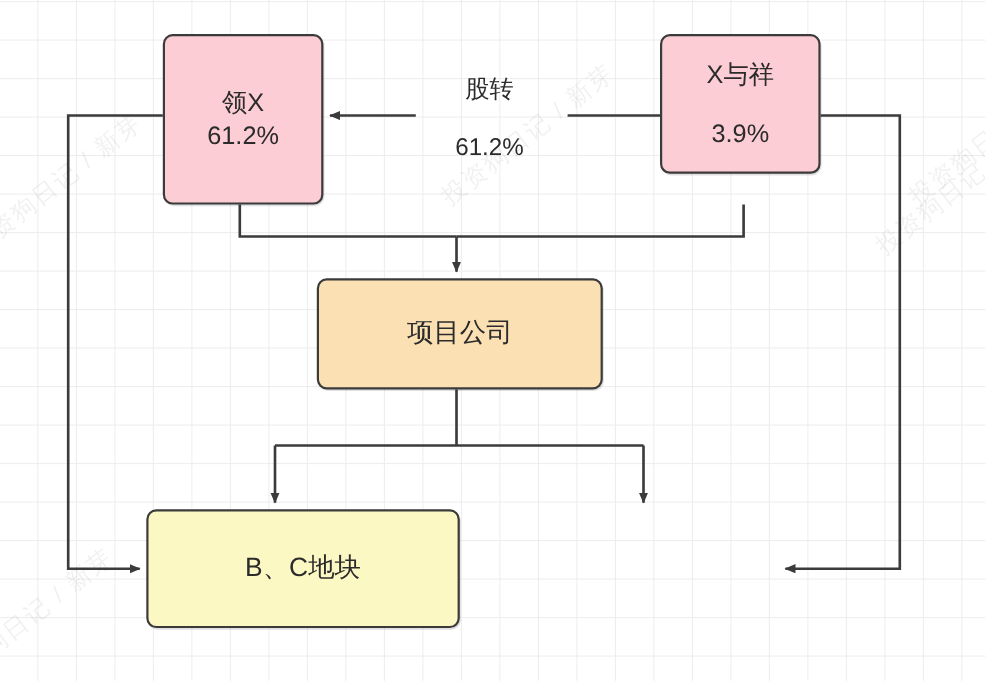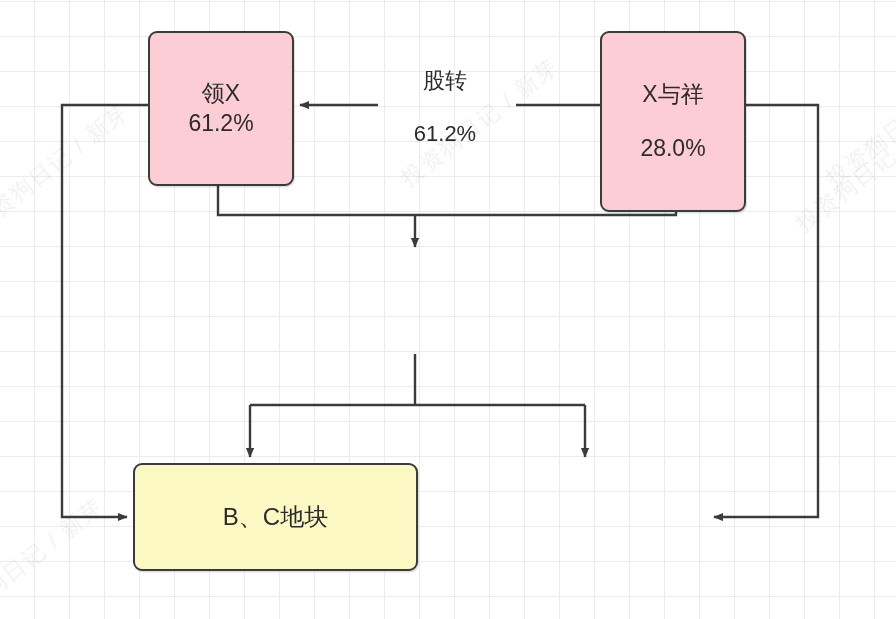--- a/index.html
+++ b/index.html
@@ -108,25 +108,28 @@
 
       <path d="M746,105 L818,105 L818,517 L714,517" marker-end="url(#ah)"></path>
     </g>
   </svg>
 
   <div class="node" style="left:148px;top:31px;width:146px;height:155px;background:#FCCDD5;">
     <span class="l1">领X</span>
     <span class="l2">61.2%</span>
   </div>
 
-  <div class="node" style="left:600px;top:31px;width:146px;height:181px;background:#FCCDD5;gap:24px;">
+  <div class="node" style="left:600px;top:31px;width:146px;height:127px;background:#FCCDD5;gap:24px;">
     <span class="l1">X与祥</span>
-    <span class="l2">28.0%</span>
+    <span class="l2">3.9%</span>
   </div>
 
+  <div class="node single" style="left:288px;top:253px;width:260px;height:101px;background:#FBE0B3;">
+    <span class="l1">项目公司</span>
+  </div>
 
   <div class="node single" style="left:133px;top:463px;width:285px;height:108px;background:#FCF8C4;">
     <span class="l1">B、C地块</span>
   </div>
 
 
   <div class="edge-label" style="left:380px;top:74px;width:130px;height:68px;">
     <span class="t1">股转</span>
     <span class="t2">61.2%</span>
   </div>

